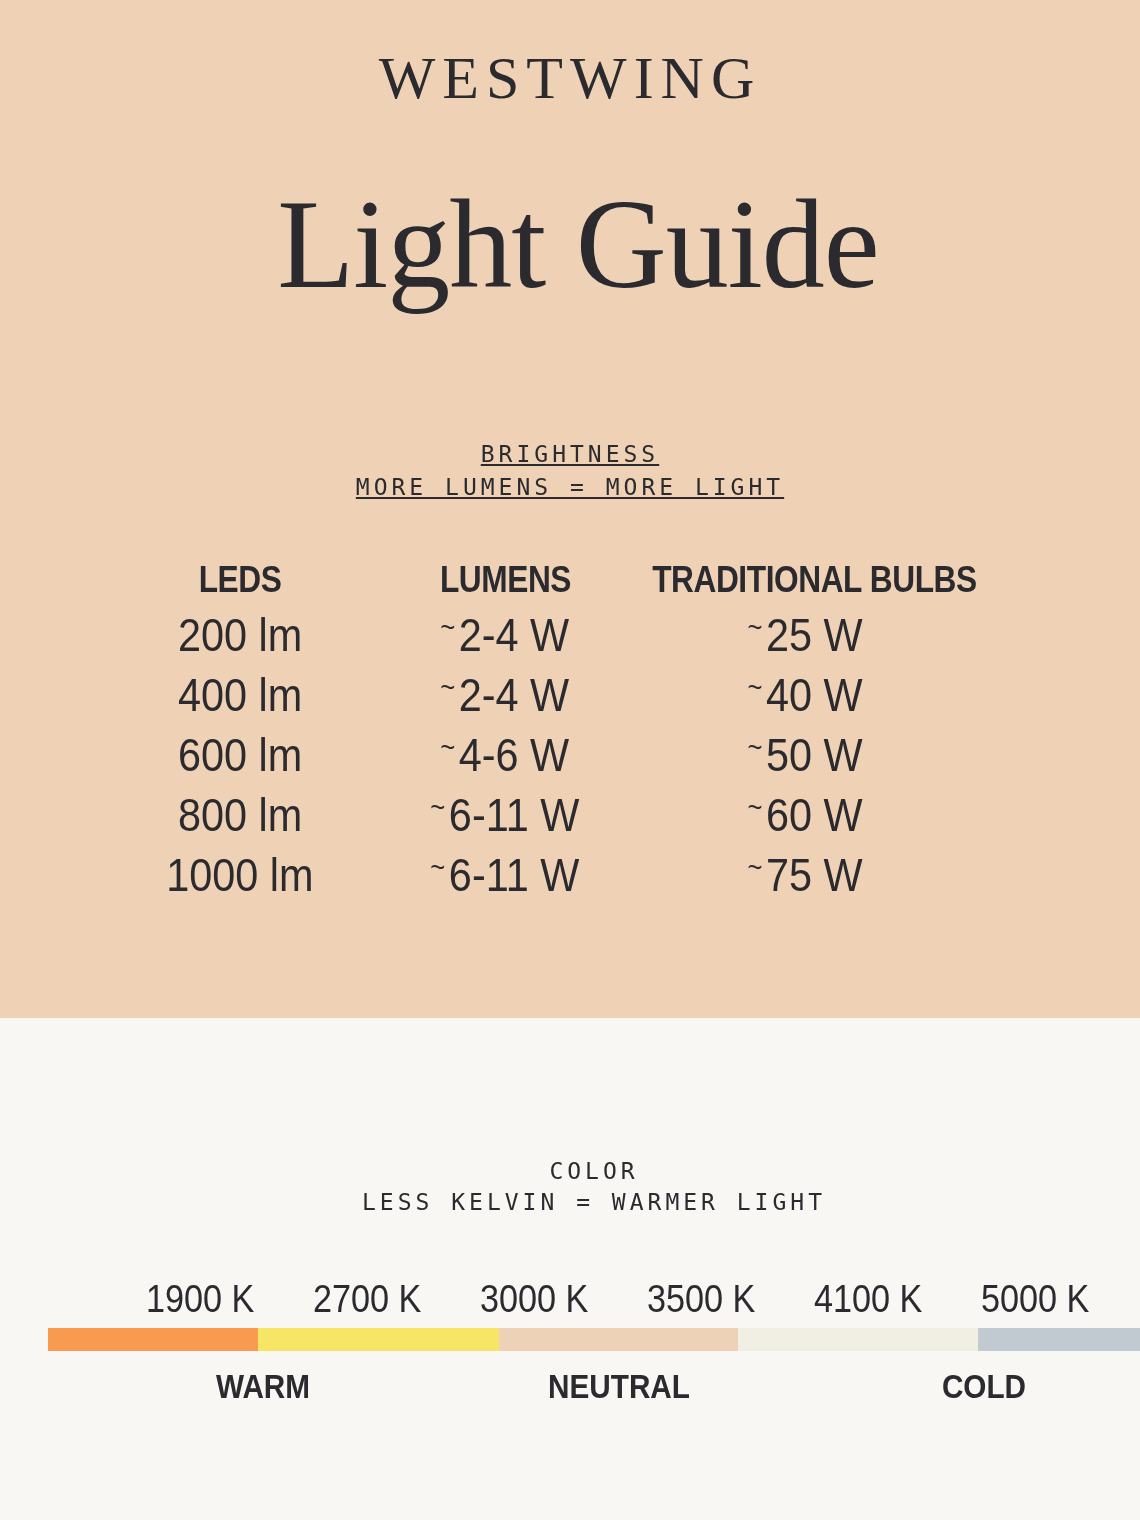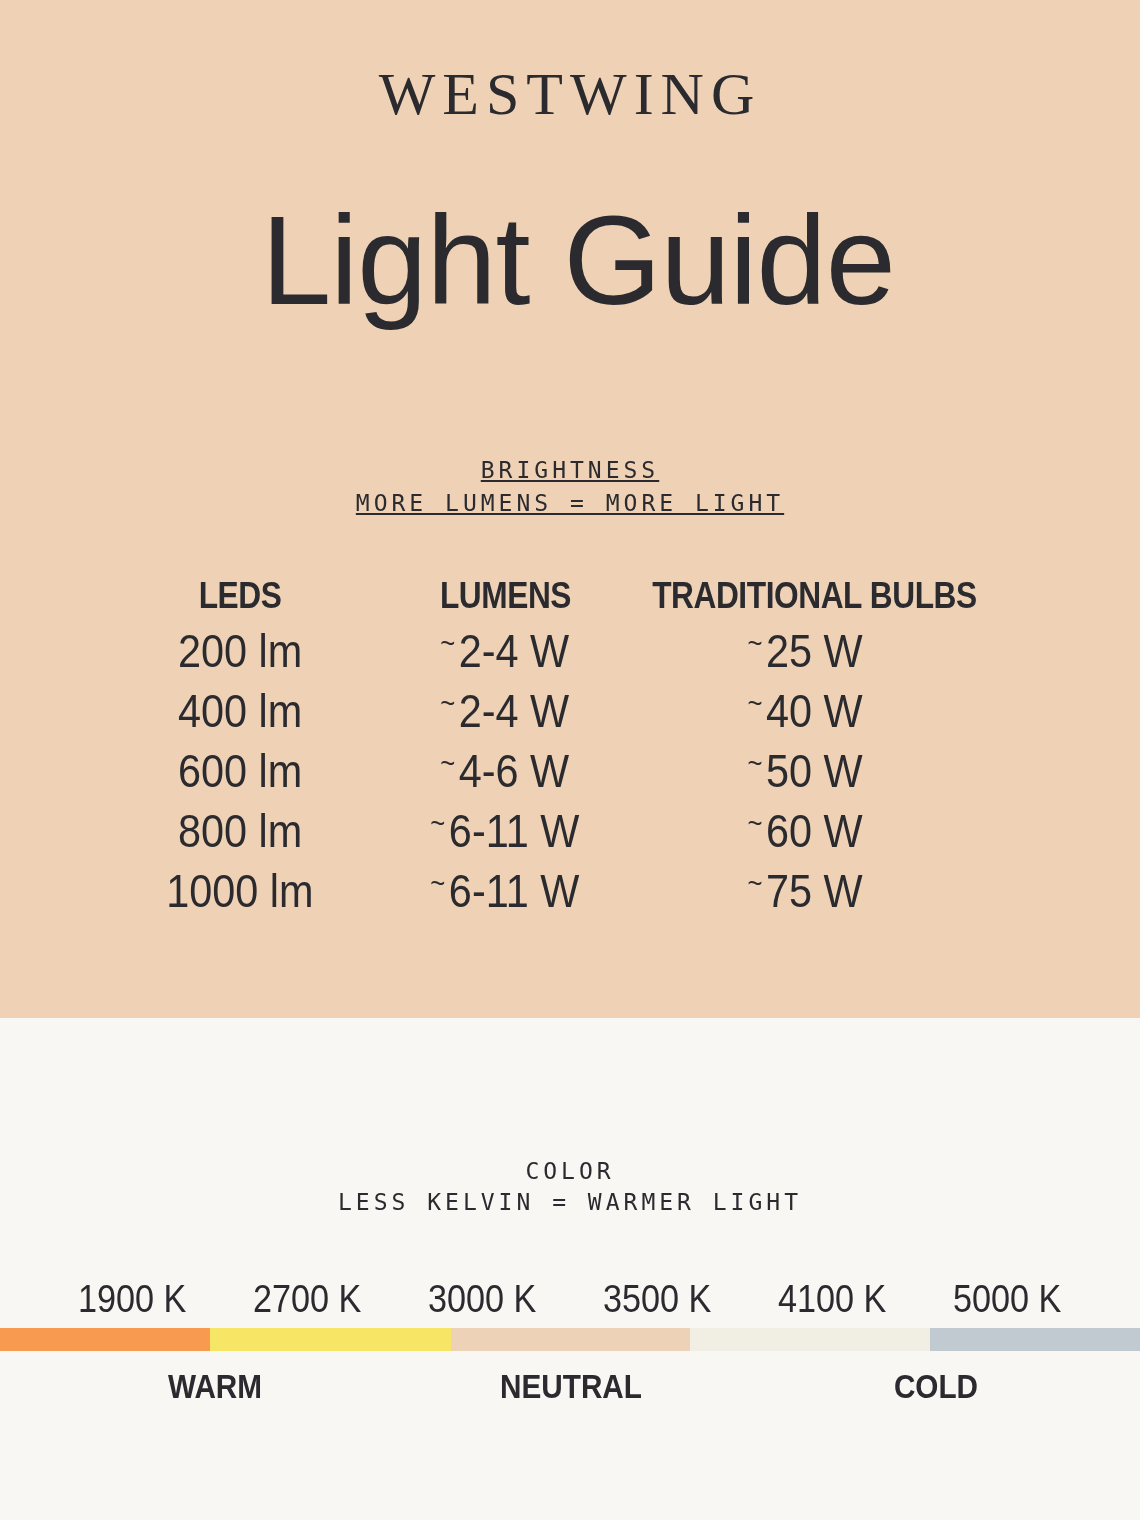--- a/index.html
+++ b/index.html
@@ -7,29 +7,29 @@
     width:1140px;height:1520px;
     font-family:"Liberation Sans",sans-serif;
     color:#2b2b2f;
     -webkit-font-smoothing:antialiased;
   }
   .page{width:1140px;height:1520px;overflow:hidden;position:relative;}
 
   
   .top{height:1018px;background:#efd2b6;text-align:center;}
   .brand{
-    margin:0;padding-top:64px;
+    margin:0;padding-top:48px;
     font-family:"Liberation Serif",serif;
     font-size:60px;line-height:60px;
     letter-spacing:7px;font-weight:400;
   }
   .title{
     margin:74px 0 0 16px;
     font-size:126px;line-height:126px;
-    font-weight:400;letter-spacing:-1px;
+    font-weight:400;letter-spacing:-1px;font-family:Liberation Serif, serif;
   }
   .mono{
     font-family:"DejaVu Sans Mono","Liberation Mono",monospace;
     font-size:23px;line-height:33px;letter-spacing:4px;
     font-weight:500;
   }
   .mono-block{margin-top:130px;text-decoration:underline;}
 
   .table{width:880px;margin:0 0 0 100px;}
   .thead,.tr{
@@ -43,31 +43,31 @@
   .td{font-size:46px;white-space:nowrap;}
   .cond{display:inline-block;transform:scaleX(0.9);}
   .th .cond{transform:scaleX(0.88);letter-spacing:-0.5px;}
   .approx{
     font-size:0.62em;
     position:relative;top:-0.5em;
     margin-right:4px;
   }
 
   
-  .bottom{height:502px;background:#f8f7f4;text-align:center;}
+  .bottom{height:502px;background:#f8f7f4;text-align:center;padding-left:48px;}
   .color-block{padding-top:138px;}
   .bottom .mono{line-height:31px;}
 
   .kelvin-row{
     display:flex;
     padding:0 45px;
     margin-top:62px;
     line-height:38px;
   }
-  .kelvin-label{flex:1 1 0;font-size:38px;white-space:nowrap;}
+  .kelvin-label{flex:1 1 0;font-size:38px;white-space:nowrap;text-align:right;}
 
   .bar{display:flex;margin-top:10px;height:23px;width:1140px;}
   .bar-segment{height:23px;}
 
   .temp-row{position:relative;margin-top:16px;height:40px;}
   .temp-label{
     position:absolute;top:0;transform:translateX(-50%);
     font-size:33px;font-weight:700;line-height:40px;white-space:nowrap;
   }
 </style>

